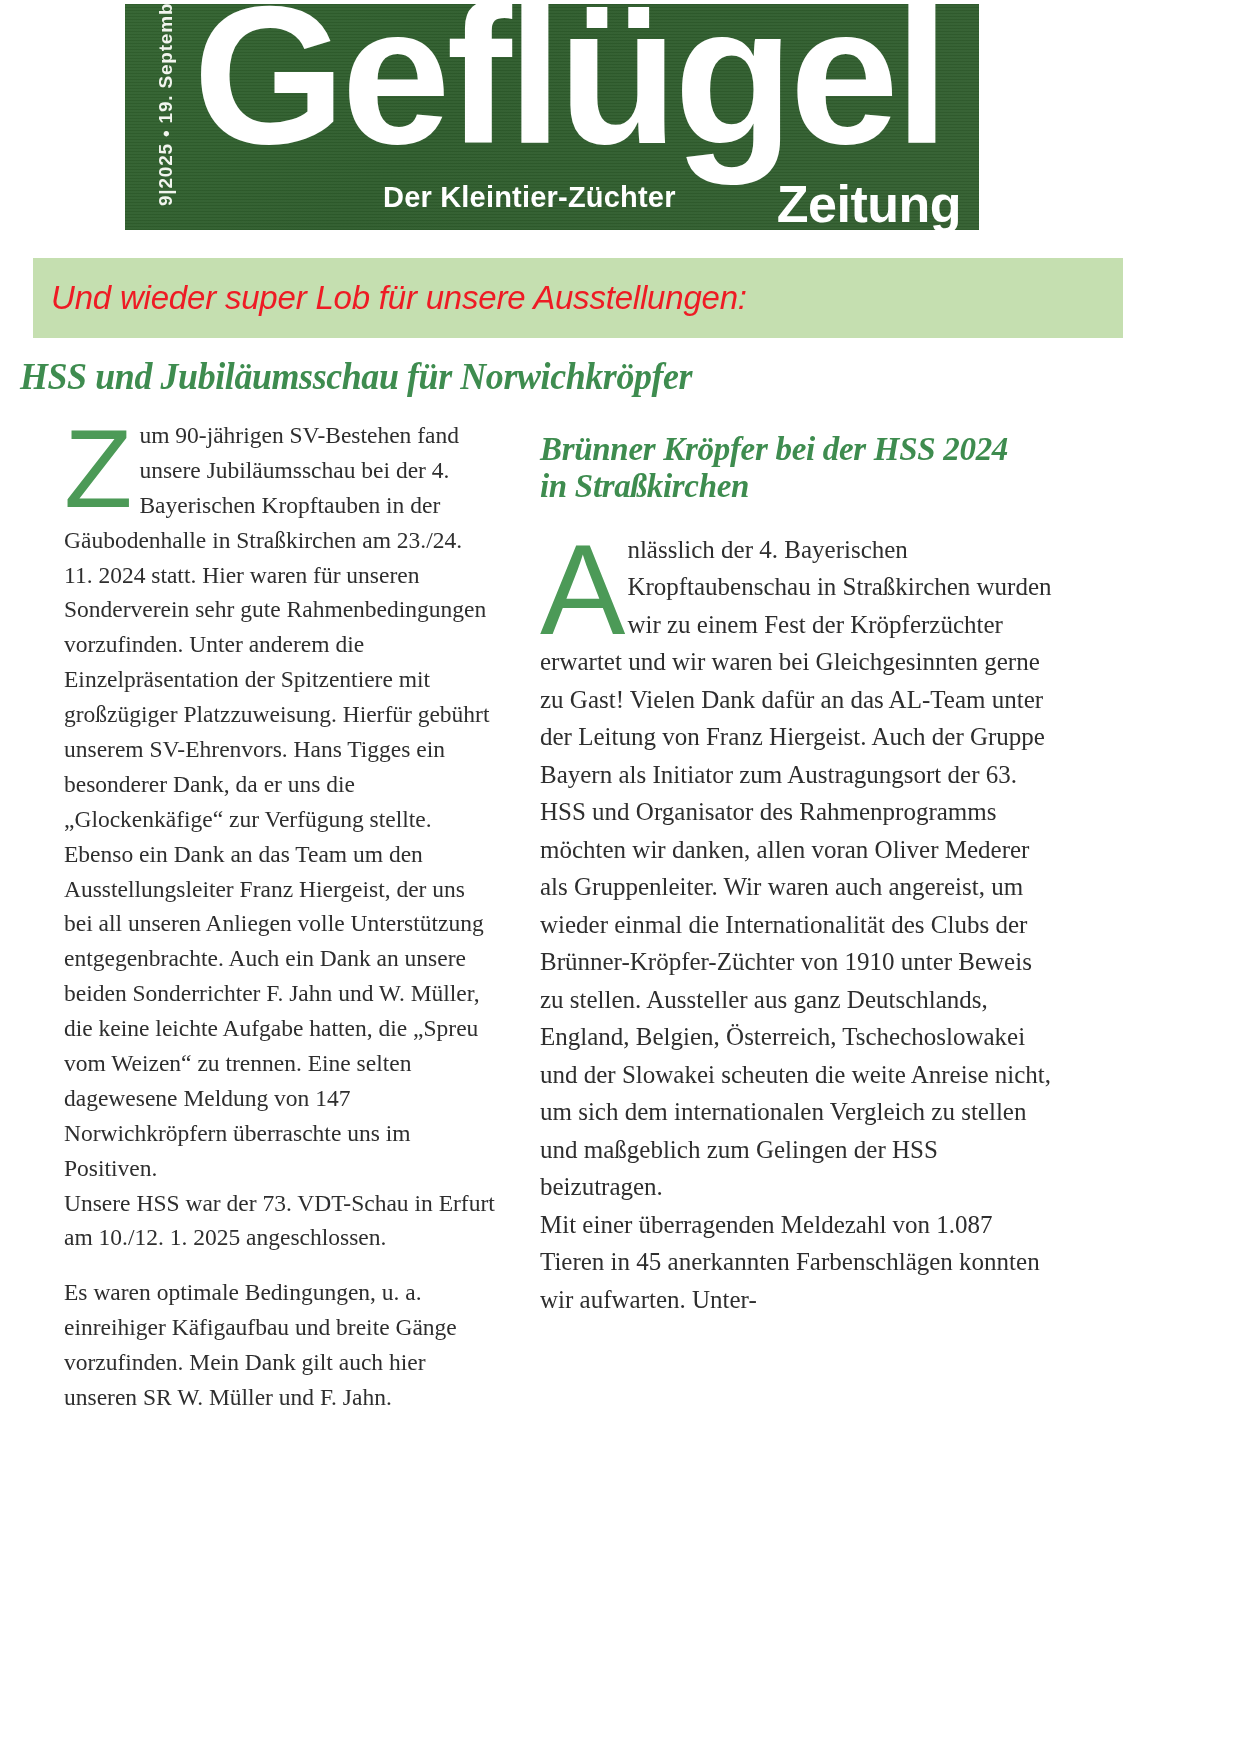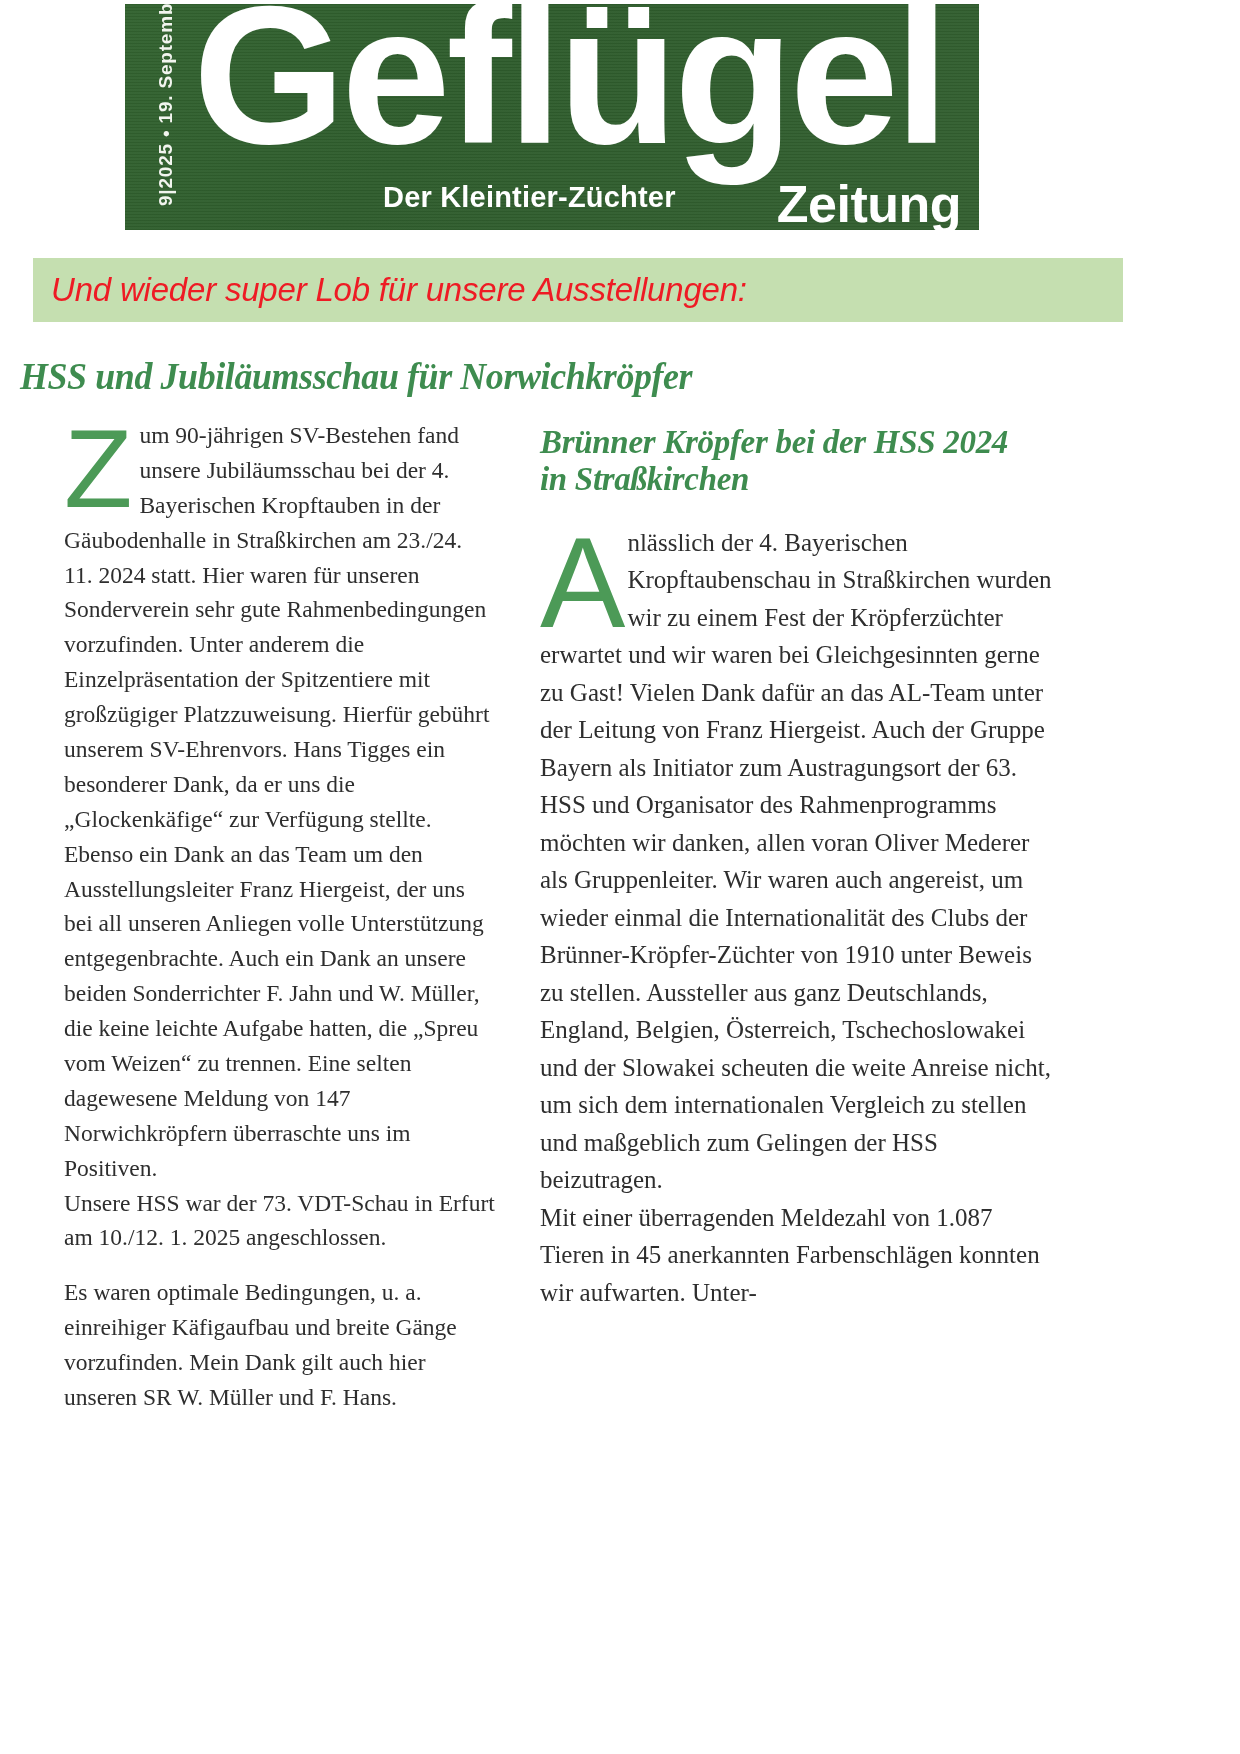--- a/index.html
+++ b/index.html
@@ -80,21 +80,21 @@
     letter-spacing: -0.5px;
     white-space: nowrap;
   }
 
   
   #banner {
     position: absolute;
     left: 33px;
     top: 258px;
     width: 1090px;
-    height: 64px;
+    height: 80px;
     background: #c5dfb0;
     text-decoration: underline;
   }
   #banner-text {
     position: absolute;
     left: 18px;
     top: 50%;
     transform: translateY(-50%);
     font-family: "Liberation Sans", sans-serif;
     font-style: italic;
@@ -142,21 +142,21 @@
     font-family: "Liberation Serif", serif;
     font-style: italic;
     font-weight: bold;
     color: #3e8c4f;
     font-size: 33px;
     line-height: 1.12;
     margin: 0 0 26px 0;
     letter-spacing: -0.3px;
   }
   #col-right .subhead {
-    margin-top: 6px;
+    margin-top: 13px;
     white-space: pre-line;
   }
 
   .para {
     margin: 0;
     font-size: 23.5px;
     line-height: 1.485;
     text-align: left;
     white-space: pre-line;
   }
@@ -200,21 +200,21 @@
 
 <div id="banner">
   <div id="banner-text">Und wieder super Lob für unsere Ausstellungen:</div>
 </div>
 
 <div id="headline">HSS und Jubiläumsschau für Norwichkröpfer</div>
 
 <div id="col-left" class="column">
   <p class="para clearfix"><span id="cap-z" class="dropcap">Z</span><span>um 90-jährigen SV-Bestehen fand unsere Jubiläumsschau bei der 4. Bayerischen Kropftauben in der Gäubodenhalle in Straßkirchen am 23./24. 11. 2024 statt. Hier waren für unseren Sonderverein sehr gute Rahmenbedingungen vorzufinden. Unter anderem die Einzelpräsentation der Spitzentiere mit großzügiger Platzzuweisung. Hierfür gebührt unserem SV-Ehrenvors. Hans Tigges ein besonderer Dank, da er uns die „Glockenkäfige“ zur Verfügung stellte. Ebenso ein Dank an das Team um den Ausstellungsleiter Franz Hiergeist, der uns bei all unseren Anliegen volle Unterstützung entgegenbrachte. Auch ein Dank an unsere beiden Sonderrichter F. Jahn und W. Müller, die keine leichte Aufgabe hatten, die „Spreu vom Weizen“ zu trennen. Eine selten dagewesene Meldung von 147 Norwichkröpfern überraschte uns im Positiven.
 Unsere HSS war der 73. VDT-Schau in Erfurt am 10./12. 1. 2025 angeschlossen.</span></p>
-  <p class="para">Es waren optimale Bedingungen, u. a. einreihiger Käfigaufbau und breite Gänge vorzufinden. Mein Dank gilt auch hier unseren SR W. Müller und F. Hans.</p>
+  <p class="para">Es waren optimale Bedingungen, u. a. einreihiger Käfigaufbau und breite Gänge vorzufinden. Mein Dank gilt auch hier unseren SR W. Müller und F. Jahn.</p>
 </div>
 
 <div id="col-right" class="column">
   <h2 class="subhead">Brünner Kröpfer bei der HSS 2024
 in Straßkirchen</h2>
   <p class="para clearfix"><span id="cap-a" class="dropcap">A</span><span>nlässlich der 4. Bayerischen Kropftaubenschau in Straßkirchen wurden wir zu einem Fest der Kröpferzüchter erwartet und wir waren bei Gleichgesinnten gerne zu Gast! Vielen Dank dafür an das AL-Team unter der Leitung von Franz Hiergeist. Auch der Gruppe Bayern als Initiator zum Austragungsort der 63. HSS und Organisator des Rahmenprogramms möchten wir danken, allen voran Oliver Mederer als Gruppenleiter. Wir waren auch angereist, um wieder einmal die Internationalität des Clubs der Brünner-Kröpfer-Züchter von 1910 unter Beweis zu stellen. Aussteller aus ganz Deutschlands, England, Belgien, Österreich, Tschechoslowakei und der Slowakei scheuten die weite Anreise nicht, um sich dem internationalen Vergleich zu stellen und maßgeblich zum Gelingen der HSS beizutragen.
 Mit einer überragenden Meldezahl von 1.087 Tieren in 45 anerkannten Farbenschlägen konnten wir aufwarten. Unter-</span></p>
 </div>
 
 </body></html>

